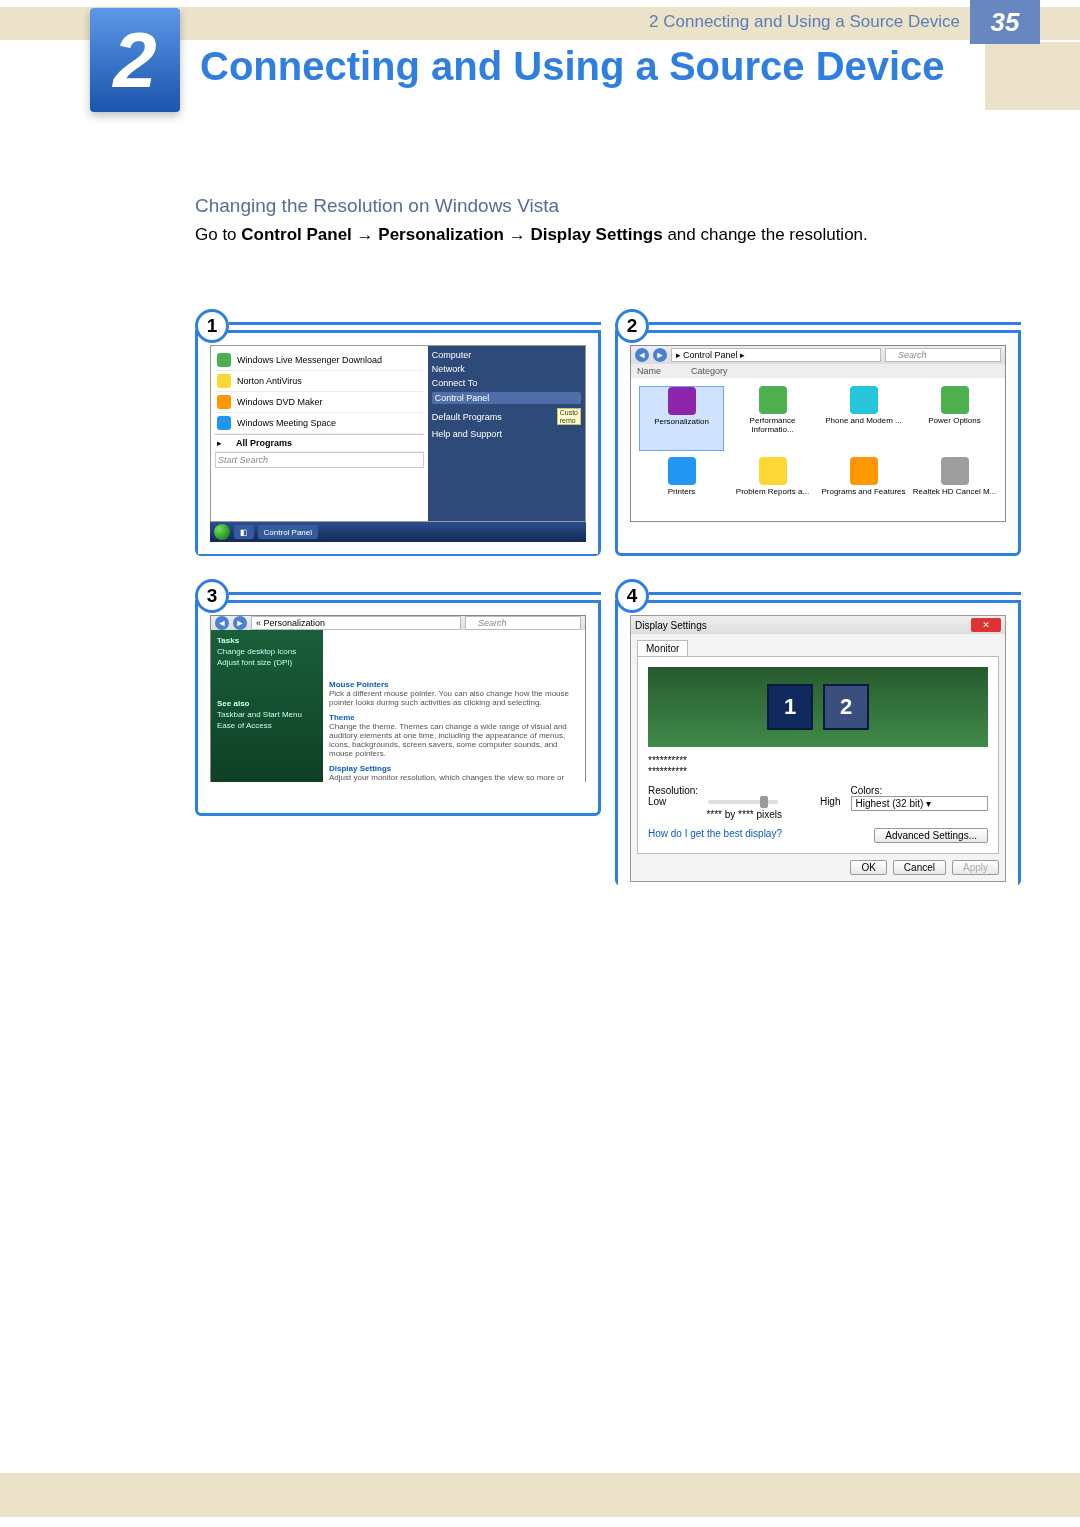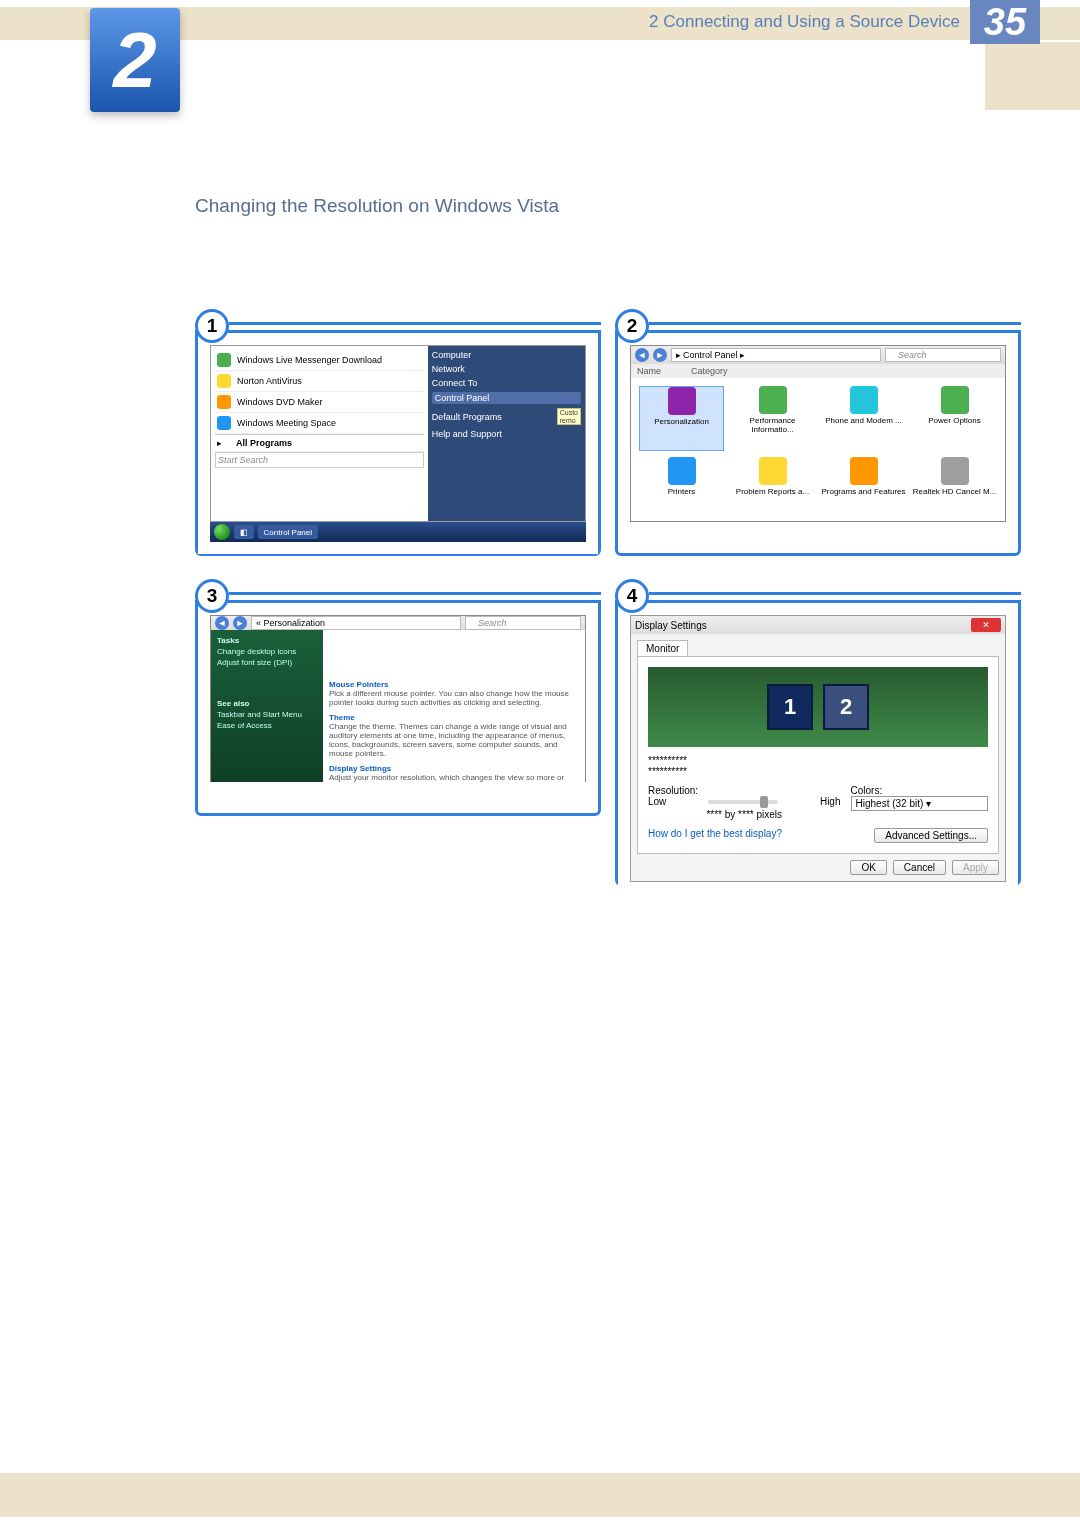--- a/index.html
+++ b/index.html
@@ -85,37 +85,47 @@
   .ds-thumb{position:absolute;right:10px;top:-4px;width:8px;height:12px;background:#999;border-radius:2px;}
   .ds-sel{border:1px solid #999;padding:1px 4px;background:#fff;}
   .ds-link{color:#0b5cc1;}
   .ds-btn{border:1px solid #999;background:linear-gradient(#fff,#e8e8e8);padding:1px 10px;border-radius:2px;}
   .ds-btns{display:flex;justify-content:flex-end;gap:6px;margin-top:6px;}
 
   
   .ftr{position:absolute;bottom:10px;left:0;right:0;height:44px;background:#ece1c9;}
   .ftr-txt{position:absolute;right:120px;top:12px;font-size:17px;color:#587fb9;}
   .ftr-pg{position:absolute;right:40px;top:0;width:70px;height:44px;background:#6887c0;color:#fff;
-          display:flex;align-items:center;justify-content:center;font-size:38px;font-weight:bold;font-style:italic;}
+          display:flex;align-items:center;justify-content:center;font-size:26px;font-weight:bold;font-style:italic;}
 
   
   .i-gr{background:#4caf50;} .i-or{background:#ff9800;} .i-bl{background:#2196f3;} .i-yl{background:#fdd835;} .i-pu{background:#8e24aa;}
   .i-gy{background:#9e9e9e;} .i-cy{background:#26c6da;}
 </style>
 </head>
 <body>
 
 <div class="page">
 
   <div class="hdr-top"></div>
   <div class="hdr-bar-inner"></div>
   <div class="hdr-right"></div>
   <div class="chap-badge">2</div>
+  <div class="title">Connecting and Using a Source Device</div>
 
   <div class="subhead">Changing the Resolution on Windows Vista</div>
+  <div class="para">
+    <span>Go to </span>
+    <b>Control Panel</b>
+    <span> → </span>
+    <b>Personalization</b>
+    <span> → </span>
+    <b>Display Settings</b>
+    <span> and change the resolution.</span>
+  </div>
 
   <div class="step s1">
     <div class="tab">1</div>
     <div class="tabline"></div>
     <div class="inner">
         <div class="mock">
       <div class="sm">
         <div class="sm-left">
           <div class="sm-item">
                 <span class="sm-icon i-gr"></span>

